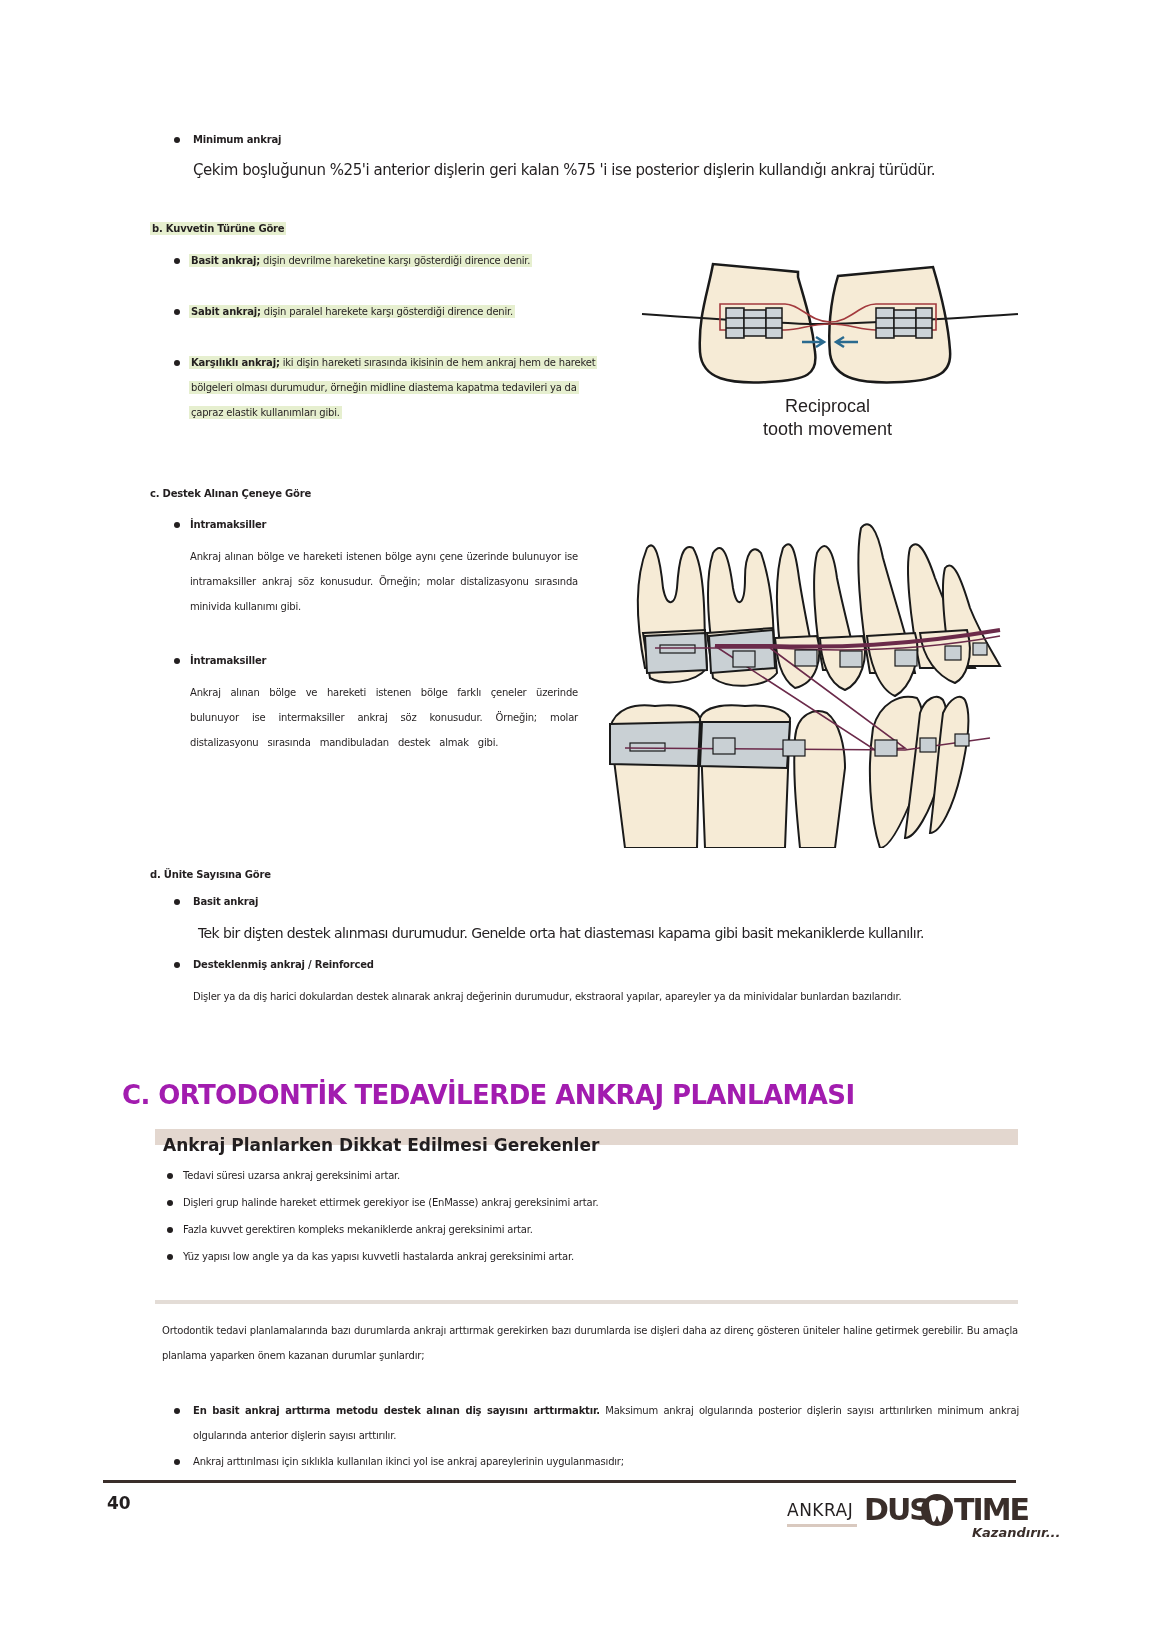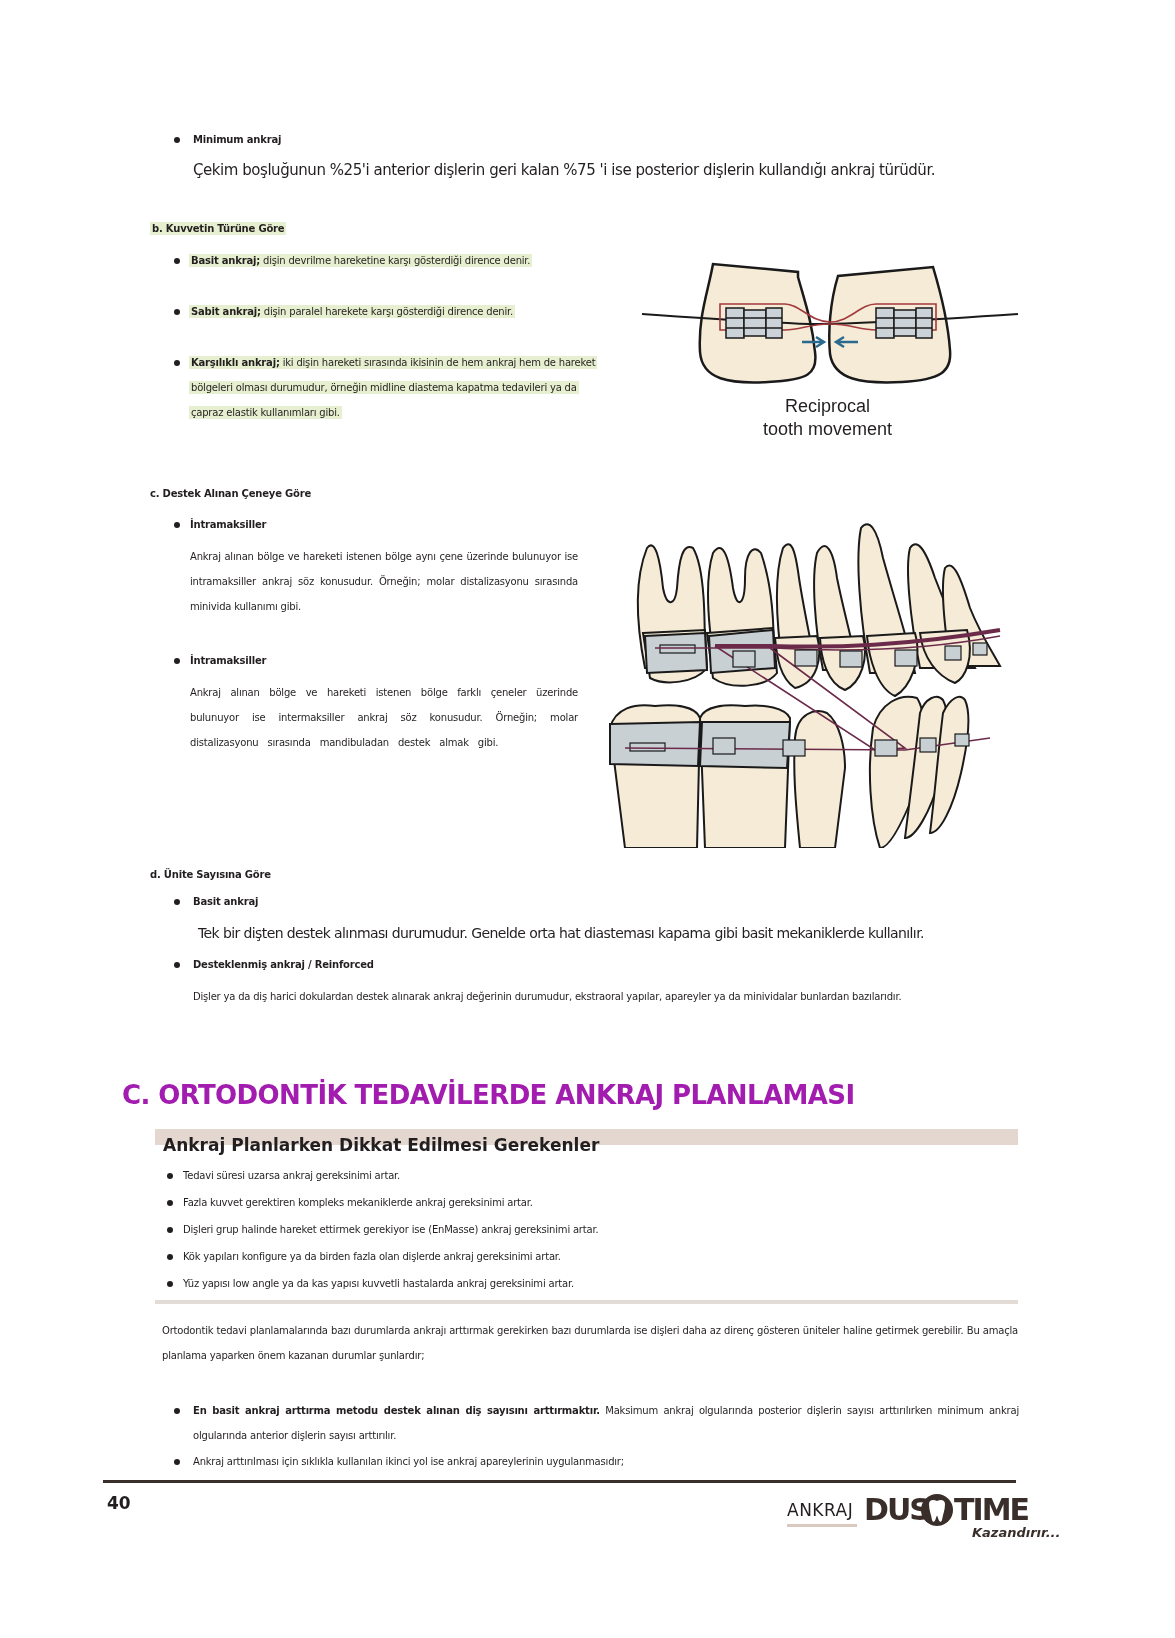--- a/index.html
+++ b/index.html
@@ -162,29 +162,25 @@
   <span>Ankraj Planlarken Dikkat Edilmesi Gerekenler</span>
 </div>
 
 <div class="abs" style="left:165px;top:1163px;width:850px;">
   <div style="position:relative;height:27px;">
     <div class="bullet" style="left:2px;top:10px;"></div>
     <span class="txt" style="position:absolute;left:18px;top:0;">Tedavi süresi uzarsa ankraj gereksinimi artar.</span>
   </div>
   <div style="position:relative;height:27px;">
     <div class="bullet" style="left:2px;top:10px;"></div>
+    <span class="txt" style="position:absolute;left:18px;top:0;">Dişleri grup halinde hareket ettirmek gerekiyor ise (EnMasse) ankraj gereksinimi artar.</span>
+  </div>
+  <div style="position:relative;height:27px;">
+    <div class="bullet" style="left:2px;top:10px;"></div>
     <span class="txt" style="position:absolute;left:18px;top:0;">Fazla kuvvet gerektiren kompleks mekaniklerde ankraj gereksinimi artar.</span>
-  </div>
-  <div style="position:relative;height:27px;">
-    <div class="bullet" style="left:2px;top:10px;"></div>
-    <span class="txt" style="position:absolute;left:18px;top:0;">Dişleri grup halinde hareket ettirmek gerekiyor ise (EnMasse) ankraj gereksinimi artar.</span>
-  </div>
-  <div style="position:relative;height:27px;">
-    <div class="bullet" style="left:2px;top:10px;"></div>
-    <span class="txt" style="position:absolute;left:18px;top:0;">Kök yapıları konfigure ya da birden fazla olan dişlerde ankraj gereksinimi artar.</span>
   </div>
   <div style="position:relative;height:27px;">
     <div class="bullet" style="left:2px;top:10px;"></div>
     <span class="txt" style="position:absolute;left:18px;top:0;">Yüz yapısı low angle ya da kas yapısı kuvvetli hastalarda ankraj gereksinimi artar.</span>
   </div>
 </div>
 <div class="abs rule" style="left:155px;top:1300px;width:863px;"></div>
 
 <div class="abs txt justify" style="left:162px;top:1318px;width:856px;">Ortodontik tedavi planlamalarında bazı durumlarda ankrajı arttırmak gerekirken bazı durumlarda ise dişleri daha az direnç gösteren üniteler haline getirmek gerebilir. Bu amaçla planlama yaparken önem kazanan durumlar şunlardır;</div>
 

